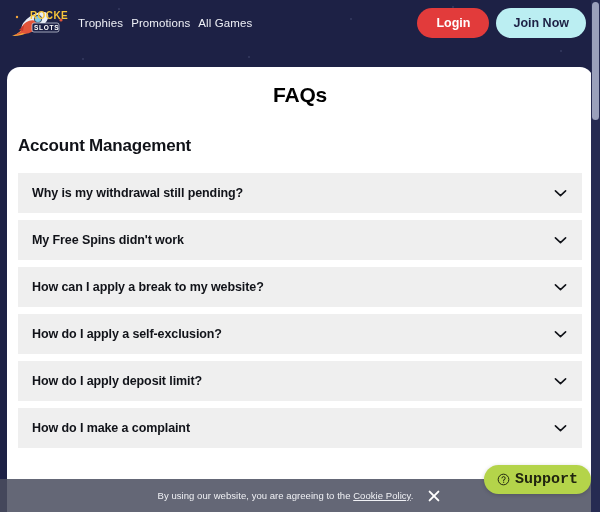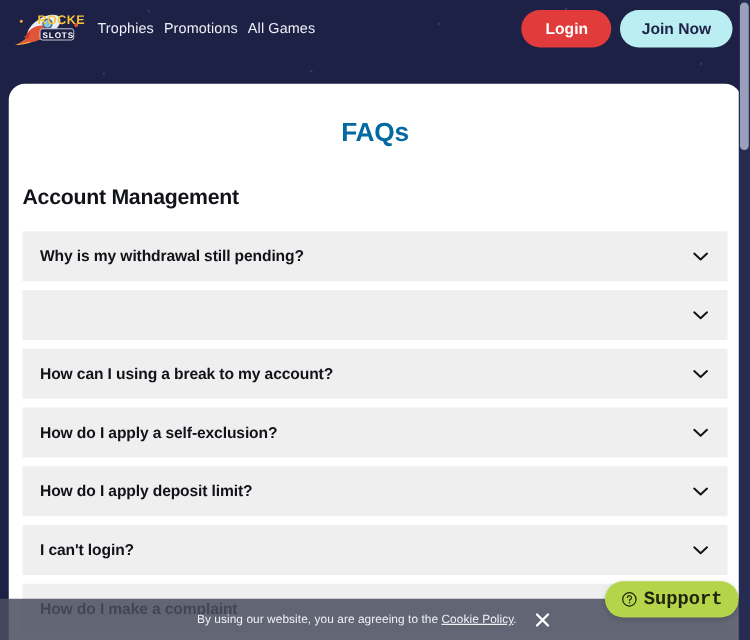--- a/index.html
+++ b/index.html
@@ -74,22 +74,22 @@
     width: 586px;
     height: 445px;
     background: #ffffff;
     border-radius: 13px 13px 0 0;
     overflow: hidden;
   }
   .faq-title {
     text-align: center;
     font-size: 21px;
     font-weight: 800;
-    color: #0369a1;
-    margin-top: 28px;
+    color: #000000;
+    margin-top: 16px;
     letter-spacing: -.2px;
   }
   .section-title {
     font-size: 17px;
     font-weight: 800;
     color: #111319;
     margin: 29px 0 0 11px;
     letter-spacing: -.2px;
   }
 
@@ -243,29 +243,30 @@
       <div class="acc-item">
         <span class="acc-label">Why is my withdrawal still pending?</span>
         <span class="chev">
           <svg width="17" height="17" viewBox="0 0 20 20">
               <path d="M4 7.5 L10 13 L16 7.5" fill="none" stroke="#111319" stroke-width="1.9" stroke-linecap="round" stroke-linejoin="round"></path>
             </svg>
         </span>
       </div>
 
       <div class="acc-item">
-        <span class="chev">
-          <svg width="17" height="17" viewBox="0 0 20 20">
-              <path d="M4 7.5 L10 13 L16 7.5" fill="none" stroke="#111319" stroke-width="1.9" stroke-linecap="round" stroke-linejoin="round"></path>
-            </svg>
-        </span>
-      </div>
-
-      <div class="acc-item">
-        <span class="acc-label">How can I using a break to my account?</span>
+        <span class="acc-label">My Free Spins didn't work</span>
+        <span class="chev">
+          <svg width="17" height="17" viewBox="0 0 20 20">
+              <path d="M4 7.5 L10 13 L16 7.5" fill="none" stroke="#111319" stroke-width="1.9" stroke-linecap="round" stroke-linejoin="round"></path>
+            </svg>
+        </span>
+      </div>
+
+      <div class="acc-item">
+        <span class="acc-label">How can I apply a break to my website?</span>
         <span class="chev">
           <svg width="17" height="17" viewBox="0 0 20 20">
               <path d="M4 7.5 L10 13 L16 7.5" fill="none" stroke="#111319" stroke-width="1.9" stroke-linecap="round" stroke-linejoin="round"></path>
             </svg>
         </span>
       </div>
 
       <div class="acc-item">
         <span class="acc-label">How do I apply a self-exclusion?</span>
         <span class="chev">
@@ -277,28 +278,20 @@
 
       <div class="acc-item">
         <span class="acc-label">How do I apply deposit limit?</span>
         <span class="chev">
           <svg width="17" height="17" viewBox="0 0 20 20">
               <path d="M4 7.5 L10 13 L16 7.5" fill="none" stroke="#111319" stroke-width="1.9" stroke-linecap="round" stroke-linejoin="round"></path>
             </svg>
         </span>
       </div>
 
-      <div class="acc-item">
-        <span class="acc-label">I can't login?</span>
-        <span class="chev">
-          <svg width="17" height="17" viewBox="0 0 20 20">
-              <path d="M4 7.5 L10 13 L16 7.5" fill="none" stroke="#111319" stroke-width="1.9" stroke-linecap="round" stroke-linejoin="round"></path>
-            </svg>
-        </span>
-      </div>
 
       <div class="acc-item">
         <span class="acc-label">How do I make a complaint</span>
         <span class="chev">
           <svg width="17" height="17" viewBox="0 0 20 20">
               <path d="M4 7.5 L10 13 L16 7.5" fill="none" stroke="#111319" stroke-width="1.9" stroke-linecap="round" stroke-linejoin="round"></path>
             </svg>
         </span>
       </div>
 

